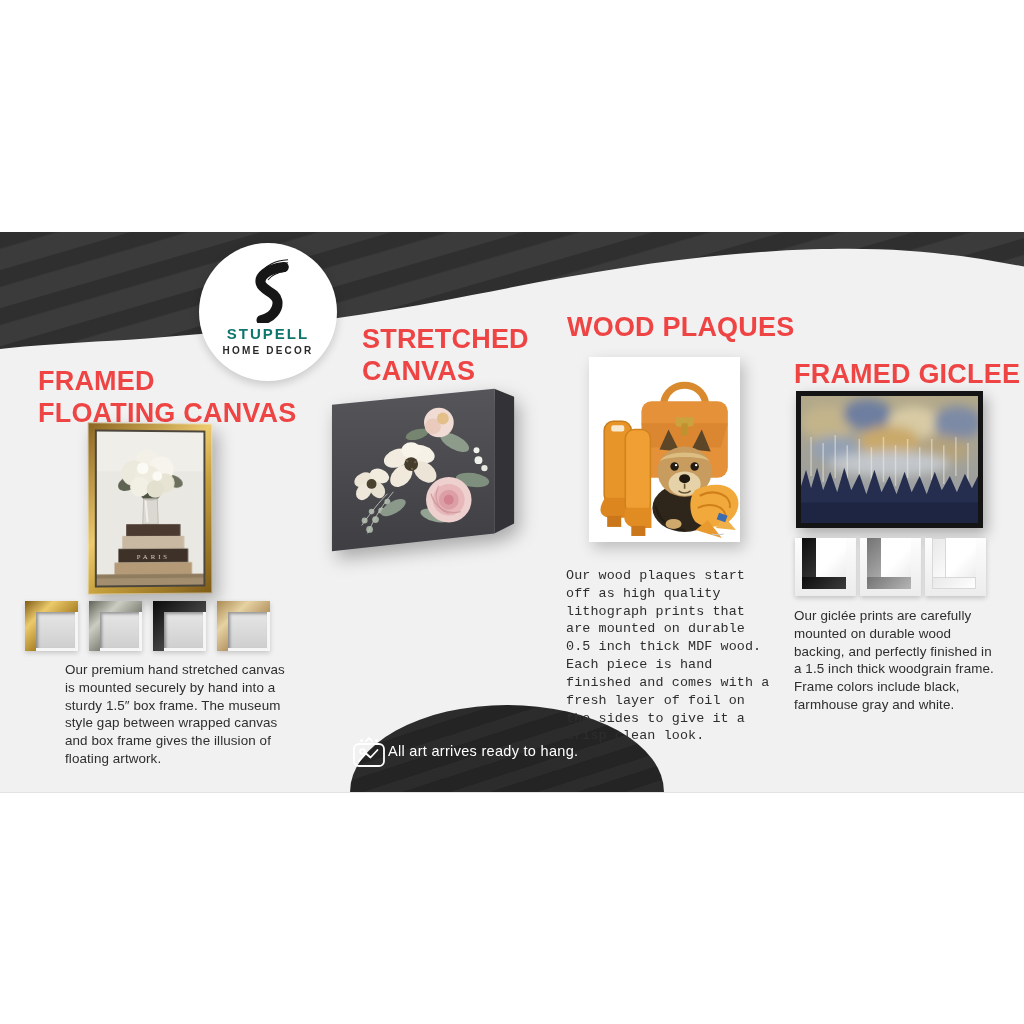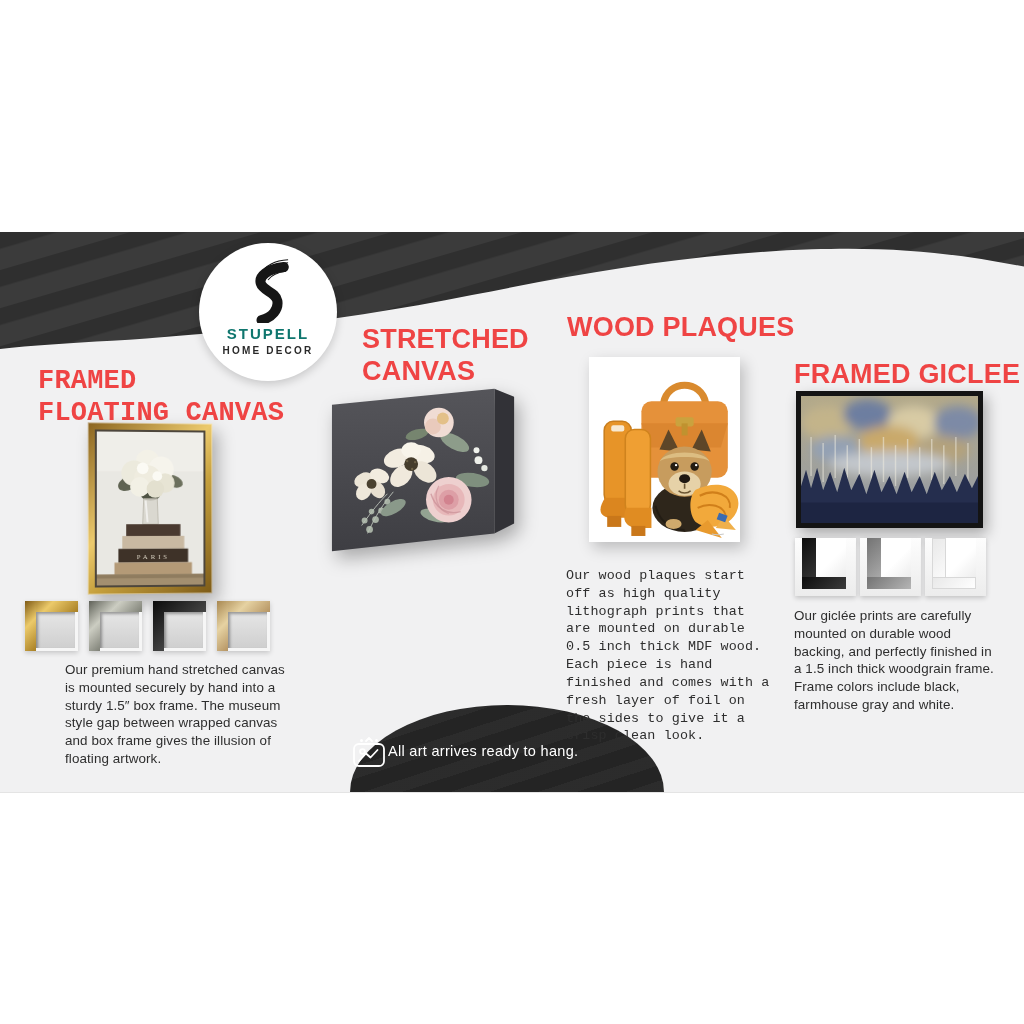--- a/index.html
+++ b/index.html
@@ -155,21 +155,21 @@
       <path d="M54,14 C30,17 19,27 22,37 C25,47 43,49 45,61 C47,73 38,84 23,88" stroke="#161616" stroke-width="14" fill="none" stroke-linecap="round"></path>
       <g fill="none" stroke="#161616" stroke-width="1.2">
         <path d="M23,88 C36,85 46,76 48,65"></path>
         <path d="M27,90 C39,86 48,78 50,68"></path>
       </g>
     </svg>
     <div class="brand-name">STUPELL</div>
     <div class="brand-tagline">HOME DECOR</div>
   </div>
 
-  <div class="sec-title" style="left:38px; top:366px;font-family:Liberation Mono, monospace;">
+  <div class="sec-title" style="left:38px; top:366px;">
     <div>FRAMED</div>
     <div>FLOATING CANVAS</div>
   </div>
 
   <div class="gold-frame" aria-label="white hydrangea bouquet in glass vase on stacked books in gold floating frame">
     <svg viewBox="0 0 110 156" preserveAspectRatio="none">
       <rect width="110" height="156" fill="#e9e8e3"></rect>
       <rect width="110" height="40" fill="#efeee9"></rect>
 
       <ellipse cx="33" cy="52" rx="12" ry="7" fill="#5f6352" transform="rotate(-25 33 52)"></ellipse>

